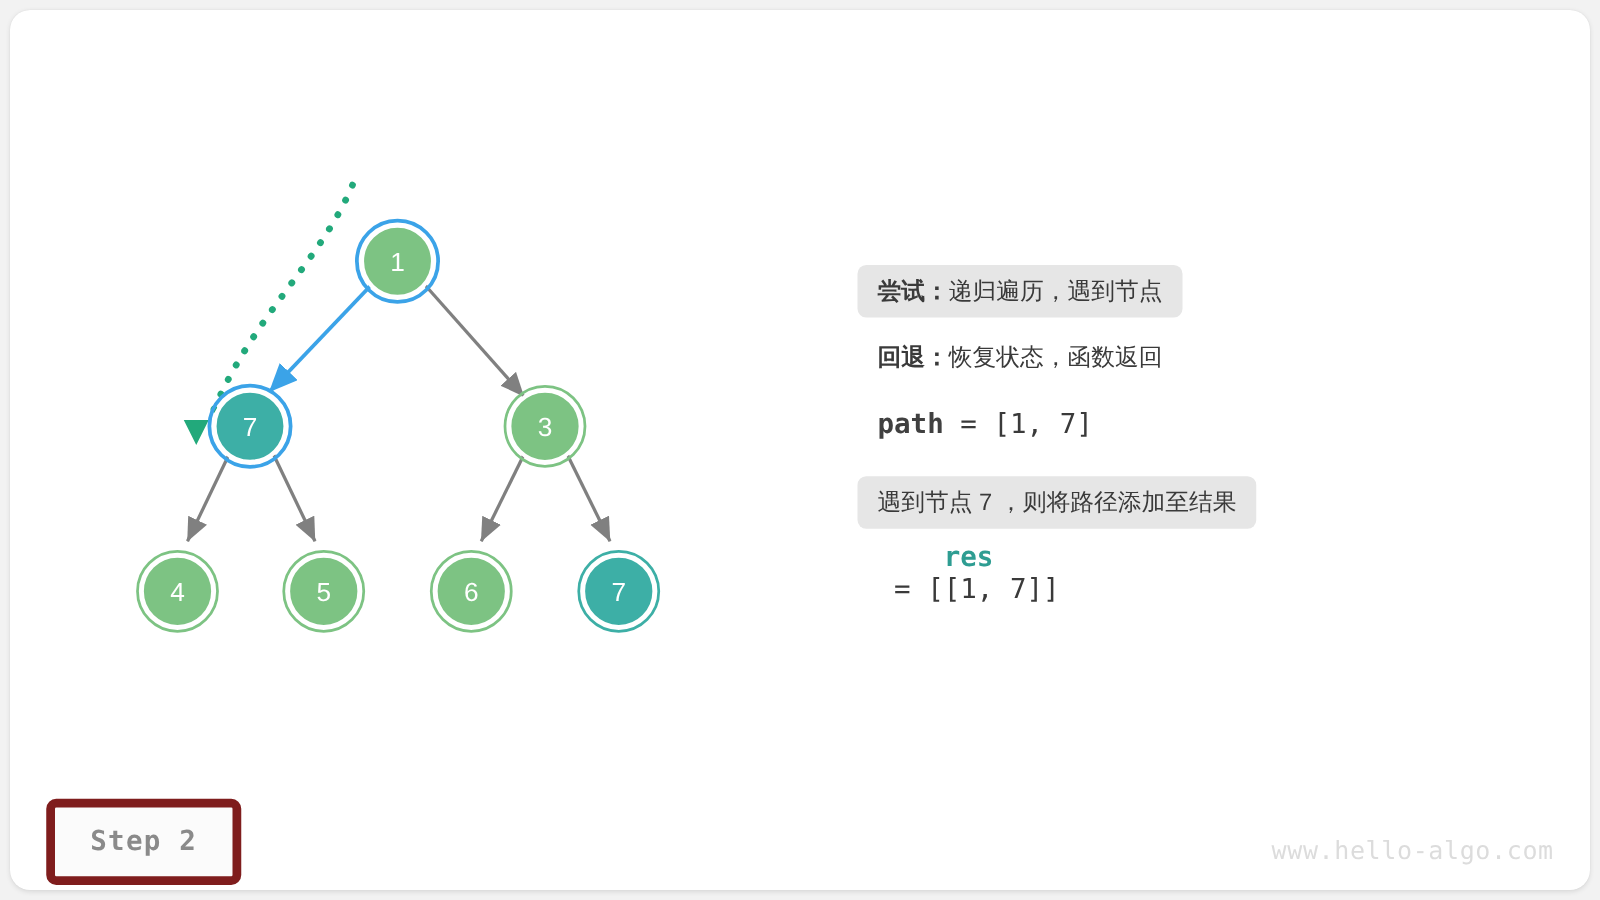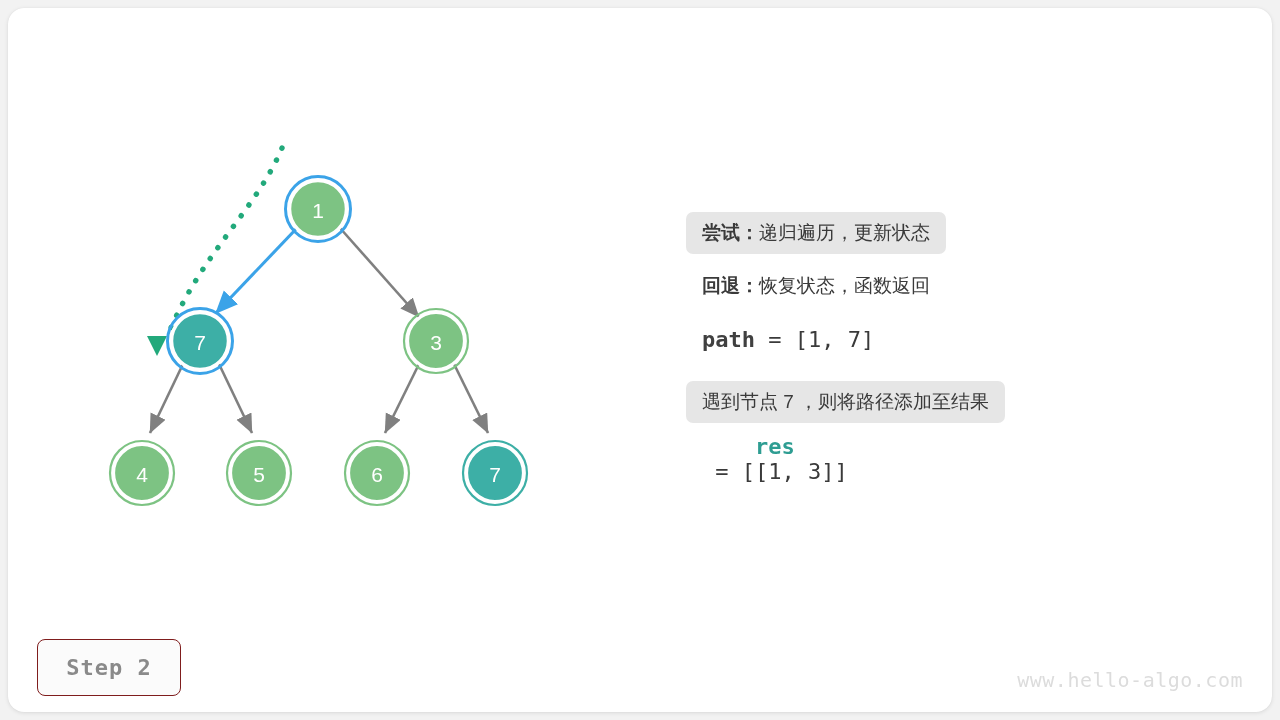--- a/index.html
+++ b/index.html
@@ -102,21 +102,21 @@
   }
   .spacer-row { height: 10px; }
 
   
   #step-badge {
     position: absolute;
     left: 37px;
     top: 639px;
     width: 142px;
     height: 55px;
-    border: 1px solid #7f1d1d;
+    border: 7px solid #7f1d1d;
     border-radius: 8px;
     background: #fbfbfb;
     display: flex;
     align-items: center;
     justify-content: center;
     font-family: "DejaVu Sans Mono", "Liberation Mono", monospace;
     font-size: 22px;
     font-weight: bold;
     color: #8a8a8a;
     letter-spacing: 1px;
@@ -203,21 +203,21 @@
       <circle cx="495" cy="473" r="28.5" fill="#3dafa6" stroke="#ffffff" stroke-width="3.2"></circle>
       <text class="node-label" x="495" y="474">7</text>
     </g>
   </svg>
 
   <div id="panel">
 
     <div class="panel-row with-bg">
       <div class="row-inner">
         <span class="cn-bold">尝试：</span>
-        <span class="cn-normal">递归遍历，更新状态</span>
+        <span class="cn-normal">递归遍历，遇到节点</span>
       </div>
     </div>
 
     <div class="panel-row">
       <div class="row-inner" style="padding:0 16px;">
         <span class="cn-bold">回退：</span>
         <span class="cn-normal">恢复状态，函数返回</span>
       </div>
     </div>
 
@@ -232,21 +232,21 @@
 
     <div class="panel-row with-bg">
       <div class="row-inner">
         <span class="cn-normal">遇到节点 7 ，则将路径添加至结果</span>
       </div>
     </div>
 
     <div class="panel-row">
       <div class="row-inner" style="padding:0 16px;flex-direction:column;">
         <span class="code-var-teal">res</span>
-        <span class="code-line"> = [[1, 3]]</span>
+        <span class="code-line"> = [[1, 7]]</span>
       </div>
     </div>
 
   </div>
 
   <div id="step-badge">Step 2</div>
   <div id="watermark">www.hello-algo.com</div>
 </div>
 
 </body></html>

